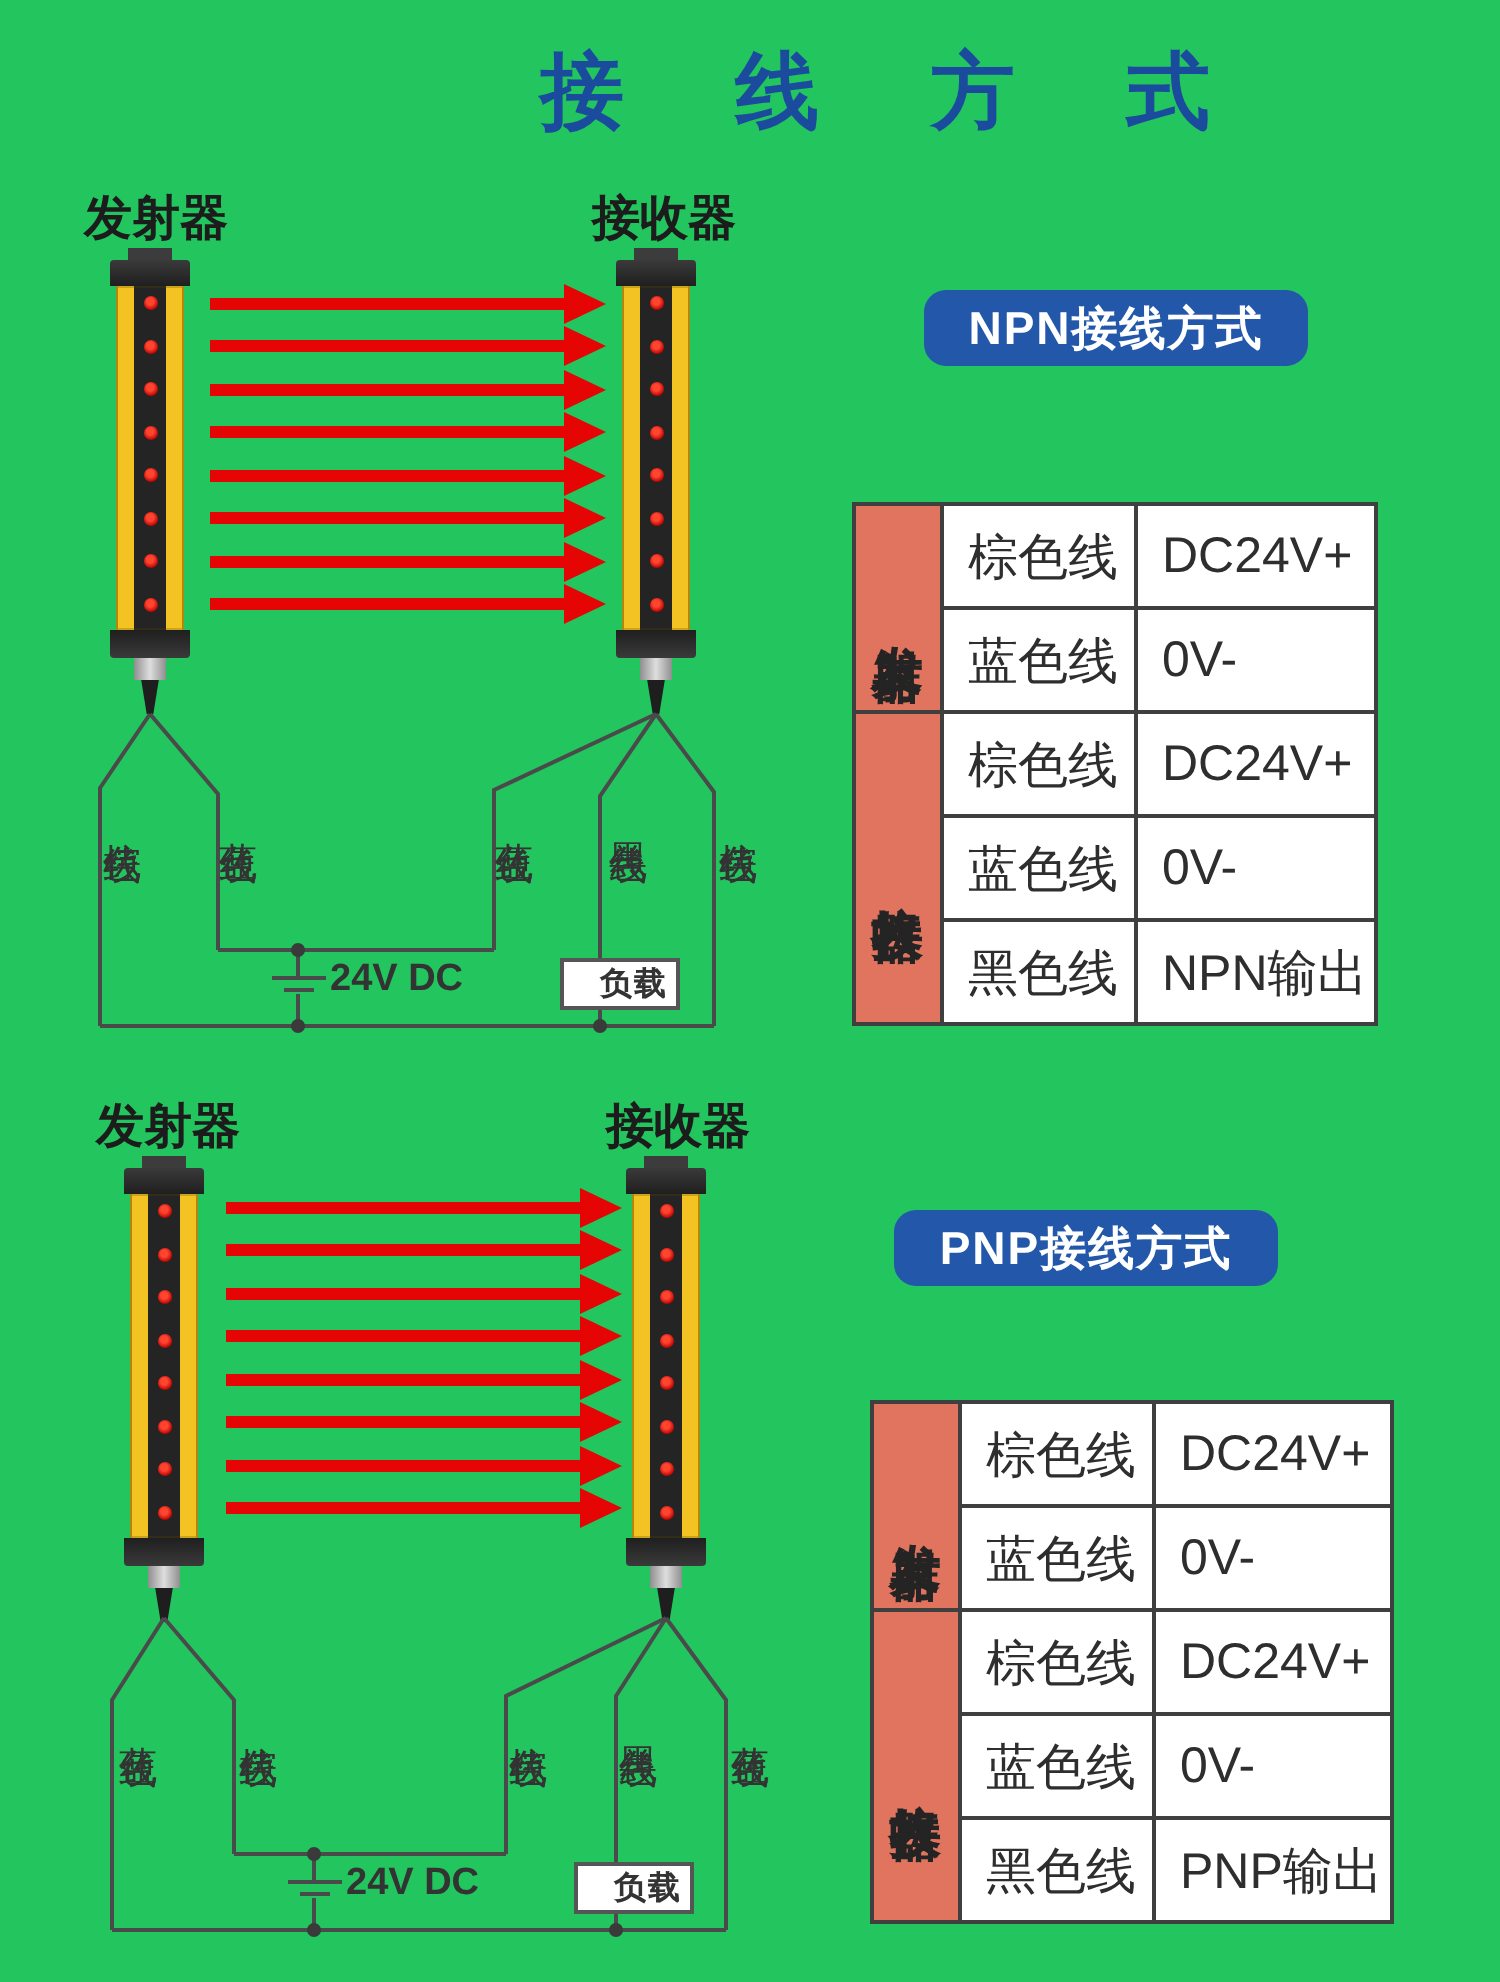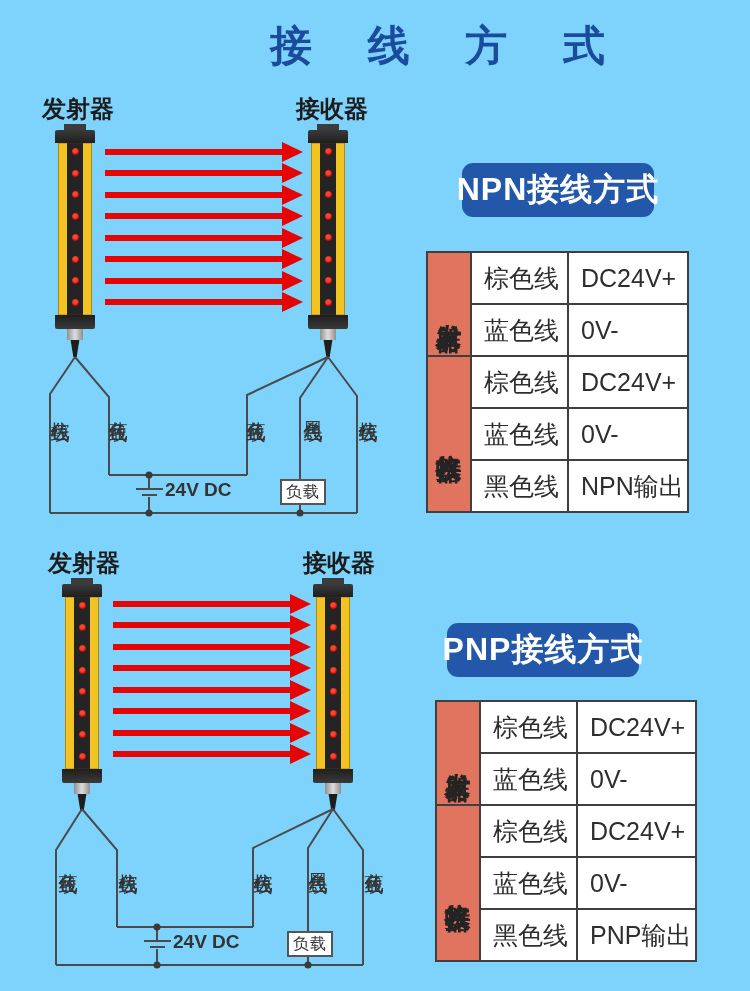--- a/index.html
+++ b/index.html
@@ -1,17 +1,17 @@
 <!DOCTYPE html>
 <html><head>
 <meta charset="utf-8">
 <style>
   html,body { margin:0; padding:0; }
   body { font-family: "Liberation Sans", "DejaVu Sans", sans-serif; background:#ffffff; }
-  .page { position:relative; width:750px; height:991px; background:#7dd3fc; overflow:hidden; }
+  .page { position:relative; width:750px; height:991px; background:#22c55e; overflow:hidden; }
 
   .title {
     position:absolute; left:270px; top:18px; margin:0;
     font-size:42px; font-weight:800; letter-spacing:22px;
     color:#1a4b9d; white-space:nowrap;
   }
 
   .device-label {
     position:absolute; font-size:24px; font-weight:700; color:#1c1c1c; white-space:nowrap;
   }
@@ -49,29 +49,29 @@
   .wiring path, .wiring line { stroke:#4a4a4a; stroke-width:2; fill:none; }
   .wiring circle { fill:#3a3a3a; stroke:none; }
 
   .wire-label {
     position:absolute; writing-mode:vertical-rl; text-orientation:upright;
     font-size:19px; line-height:1.05; letter-spacing:1px; color:#333; font-weight:500;
   }
   .psu-label { position:absolute; font-size:19px; font-weight:700; color:#333; white-space:nowrap; }
   .load-box {
     position:absolute; width:42px; height:22px; background:#ffffff; border:2px solid #555;
-    font-size:16px; color:#333; font-weight:400;
-    display:flex; align-items:center; justify-content:center; letter-spacing:1px;
+    font-size:16px; color:#333; font-weight:700;
+    display:flex; align-items:center; justify-content:center; letter-spacing:1px;padding-left:14px;
   }
 
   
   .badge {
-    position:absolute; width:192px; height:54px; border-radius:11px; background:#2257a9;
-    color:#ffffff; font-size:32px; font-weight:700; letter-spacing:1px;
-    display:flex; align-items:center; justify-content:center; white-space:nowrap;margin-top:18px;
+    position:absolute; width:192px; height:38px; border-radius:11px; background:#2257a9;
+    color:#ffffff; font-size:23px; font-weight:700; letter-spacing:1px;
+    display:flex; align-items:center; justify-content:center; white-space:nowrap;
   }
 
   
   .wiretable { position:absolute; border-collapse:collapse; table-layout:fixed; background:#fff; }
   .wiretable td { border:2px solid #3f3f3f; height:50px; padding:0; }
   .wiretable td.dev { background:#e0745e; text-align:center; vertical-align:middle; }
   .wiretable td.dev .vtext {
     writing-mode:vertical-rl; text-orientation:upright; display:inline-block;
     font-size:26px; font-weight:600; color:#242424; line-height:1; letter-spacing:2px;
   }

